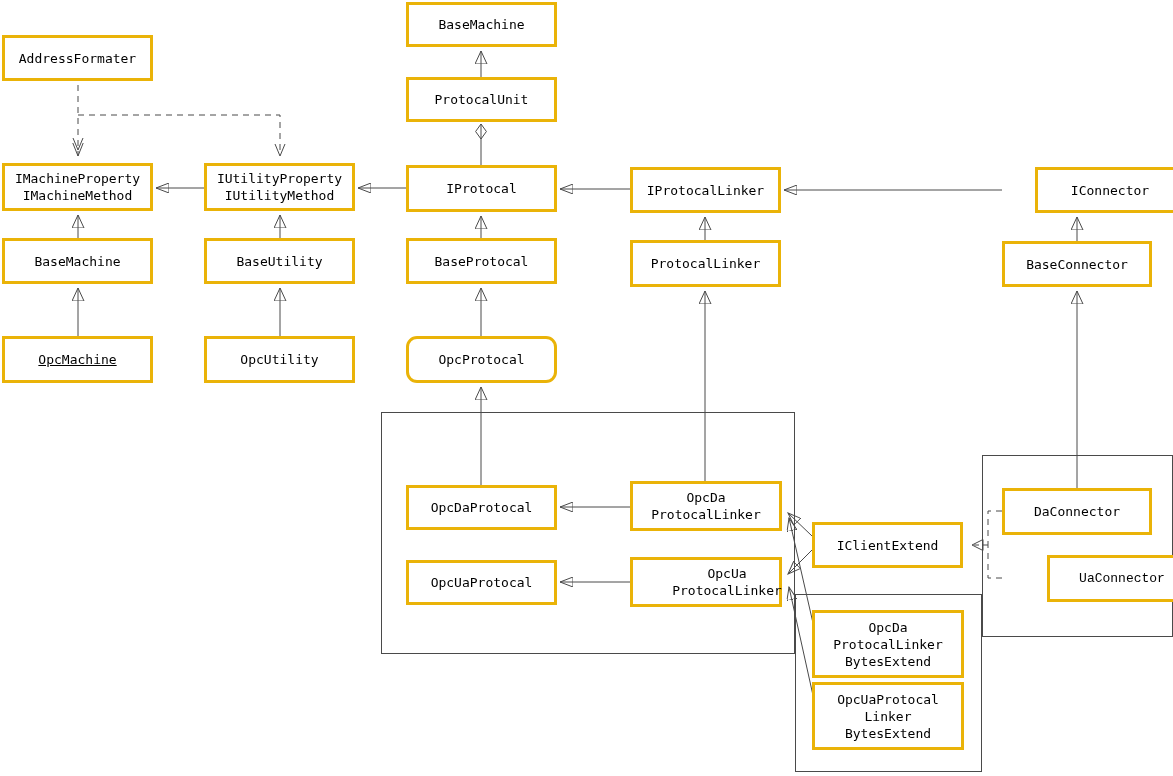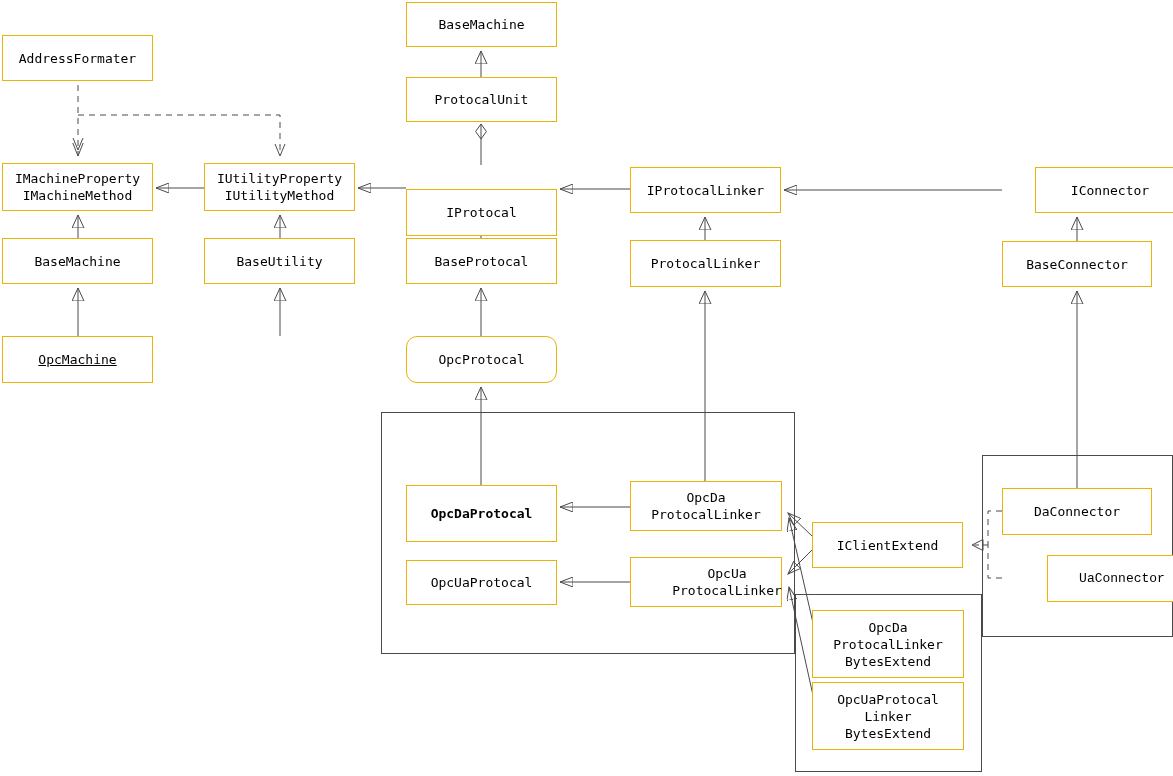--- a/index.html
+++ b/index.html
@@ -1,21 +1,21 @@
 <!DOCTYPE html>
 <html><head>
 <meta charset="utf-8">
 <style>
   html,body{margin:0;padding:0;background:#ffffff;}
   body{font-family:"DejaVu Sans Mono","Liberation Mono",monospace;}
   #canvas{position:relative;width:1173px;height:776px;background:#ffffff;overflow:hidden;}
   .node{
     position:absolute;
     box-sizing:border-box;
-    border:1px solid #eab308;
+    border:3px solid #eab308;
     background:#ffffff;
     display:flex;
     align-items:center;
     justify-content:center;
     text-align:center;
     font-family:"DejaVu Sans Mono","Liberation Mono",monospace;
     font-size:13px;
     color:#000000;
     line-height:17px;
     white-space:pre-line;
@@ -125,27 +125,28 @@
 
   <div class="node" style="left:2px;top:35px;width:151px;height:46px;">AddressFormater</div>
   <div class="node" style="left:2px;top:163px;width:151px;height:48px;">IMachineProperty
 IMachineMethod</div>
   <div class="node" style="left:2px;top:238px;width:151px;height:46px;">BaseMachine</div>
   <div class="node" style="left:2px;top:336px;width:151px;height:47px;text-decoration:underline;">OpcMachine</div>
 
   <div class="node" style="left:204px;top:163px;width:151px;height:48px;">IUtilityProperty
 IUtilityMethod</div>
   <div class="node" style="left:204px;top:238px;width:151px;height:46px;">BaseUtility</div>
+  <div class="node" style="left:204px;top:336px;width:151px;height:47px;">OpcUtility</div>
 
   <div class="node" style="left:406px;top:2px;width:151px;height:45px;">BaseMachine</div>
   <div class="node" style="left:406px;top:77px;width:151px;height:45px;">ProtocalUnit</div>
-  <div class="node" style="left:406px;top:165px;width:151px;height:47px;margin-top:24px;">IProtocal</div>
+  <div class="node" style="left:406px;top:165px;width:151px;height:47px;">IProtocal</div>
   <div class="node" style="left:406px;top:238px;width:151px;height:46px;">BaseProtocal</div>
   <div class="node" style="left:406px;top:336px;width:151px;height:47px;border-radius:11px;">OpcProtocal</div>
-  <div class="node" style="left:406px;top:485px;width:151px;height:57px;font-weight:bold;">OpcDaProtocal</div>
+  <div class="node" style="left:406px;top:485px;width:151px;height:45px;">OpcDaProtocal</div>
   <div class="node" style="left:406px;top:560px;width:151px;height:45px;">OpcUaProtocal</div>
 
   <div class="node" style="left:630px;top:167px;width:151px;height:46px;">IProtocalLinker</div>
   <div class="node" style="left:630px;top:240px;width:151px;height:47px;">ProtocalLinker</div>
   <div class="node" style="left:630px;top:481px;width:152px;height:50px;">OpcDa
 ProtocalLinker</div>
   <div class="node" style="left:630px;top:557px;width:152px;height:50px;padding-left:42px;">OpcUa
 ProtocalLinker</div>
 
   <div class="node" style="left:812px;top:522px;width:151px;height:46px;">IClientExtend</div>

